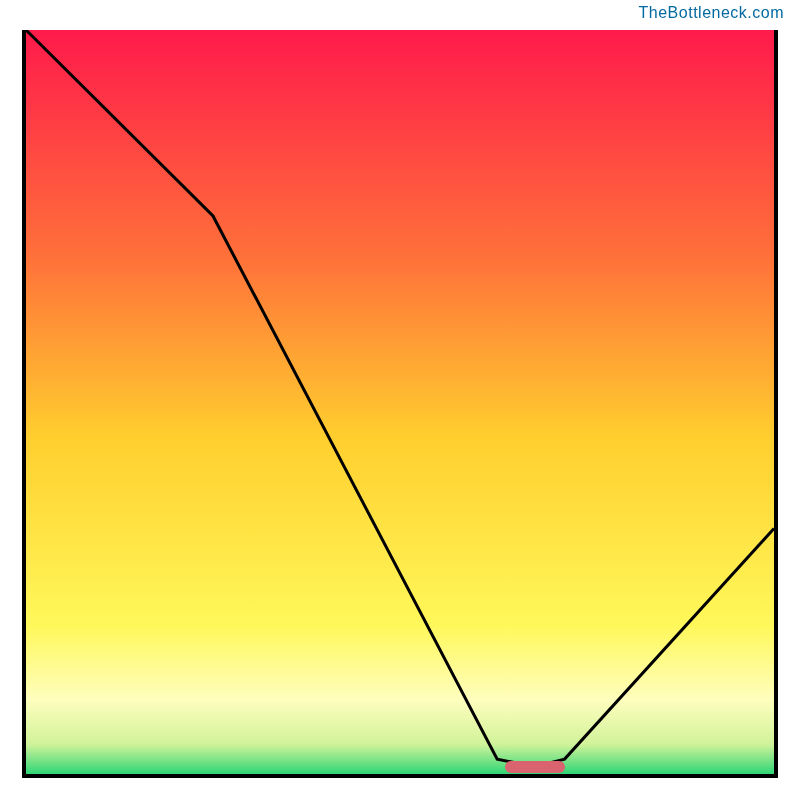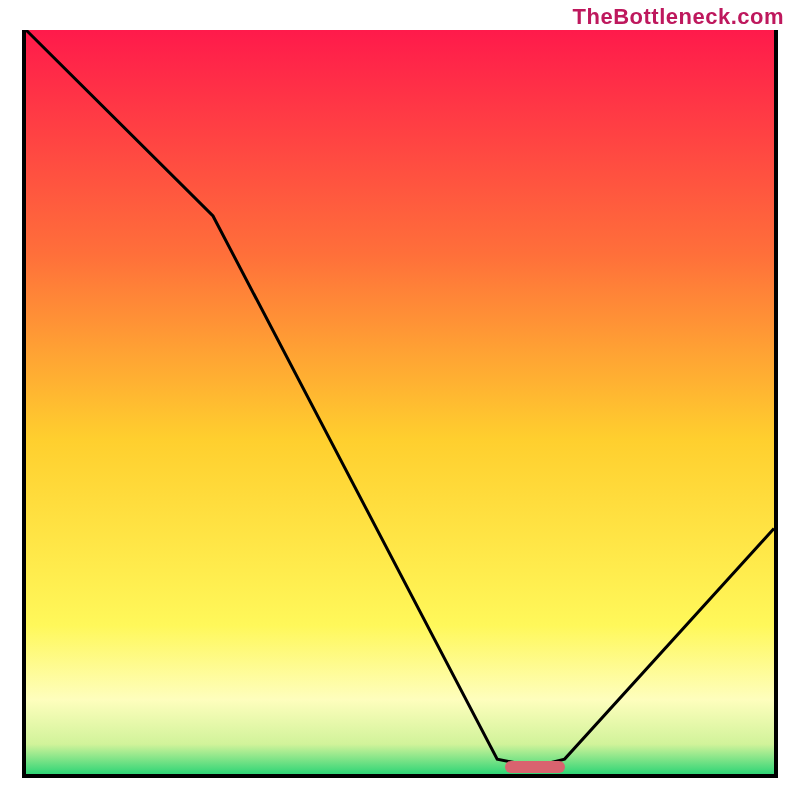--- a/index.html
+++ b/index.html
@@ -13,23 +13,23 @@
   .frame {
     position: relative;
     width: 800px;
     height: 800px;
     box-sizing: border-box;
   }
   .watermark {
     position: absolute;
     top: 4px;
     right: 16px;
-    font-size: 22px;
-    font-weight: 700;
-    color: #be185d;
+    font-size: 16px;
+    font-weight: 400;
+    color: #0369a1;
     letter-spacing: 0.5px;
     z-index: 30;
   }
   .plot-outer {
     position: absolute;
     left: 22px;
     top: 30px;
     width: 756px;
     height: 748px;
     border-left: 4px solid #000;

